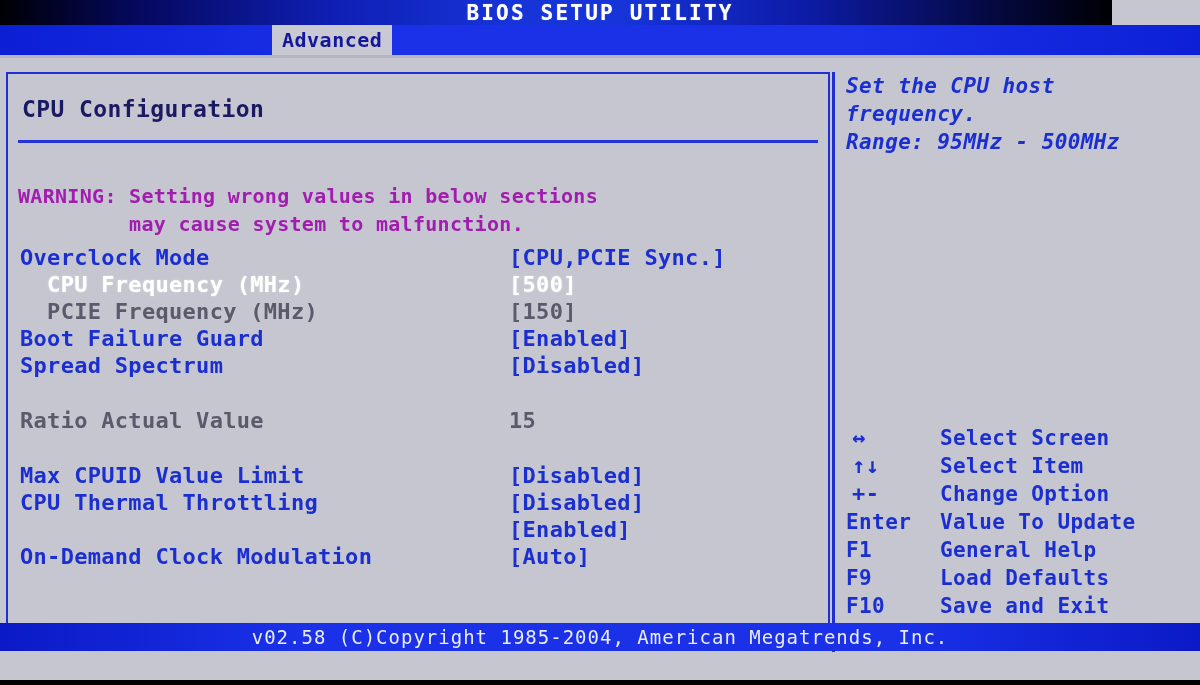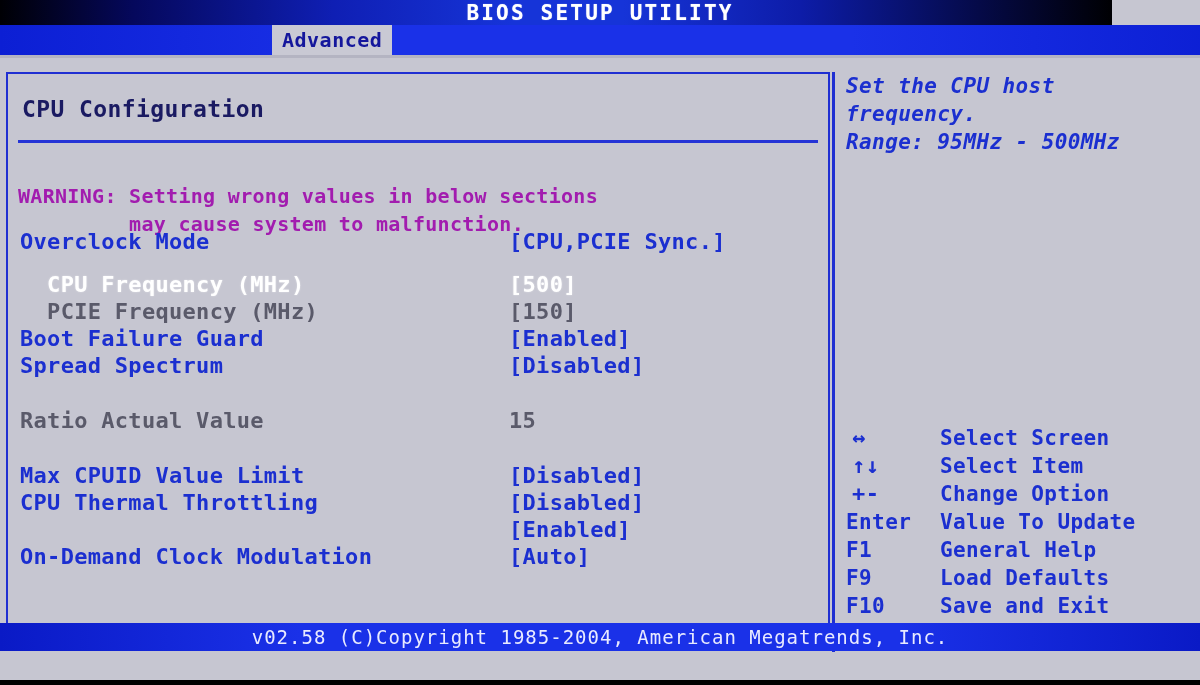--- a/index.html
+++ b/index.html
@@ -231,21 +231,21 @@
 
   <div id="body-area">
 
     <div id="left-box">
       <div class="section-title">CPU Configuration</div>
       <div class="section-rule"></div>
 
       <div class="warn" id="warn-l1">WARNING: Setting wrong values in below sections</div>
       <div class="warn" id="warn-l2">         may cause system to malfunction.</div>
 
-      <div class="row" id="row-0" style="top:155px;">
+      <div class="row" id="row-0" style="top:171px;">
         <span class="label c-blue">Overclock Mode</span>
         <span class="value c-blue">[CPU,PCIE Sync.]</span>
       </div>
       <div class="row" id="row-1" style="top:198px;">
         <span class="label c-white">  CPU Frequency (MHz)</span>
         <span class="value c-white">[500]</span>
       </div>
       <div class="row" id="row-2" style="top:225px;">
         <span class="label c-gray">  PCIE Frequency (MHz)</span>
         <span class="value c-gray">[150]</span>

